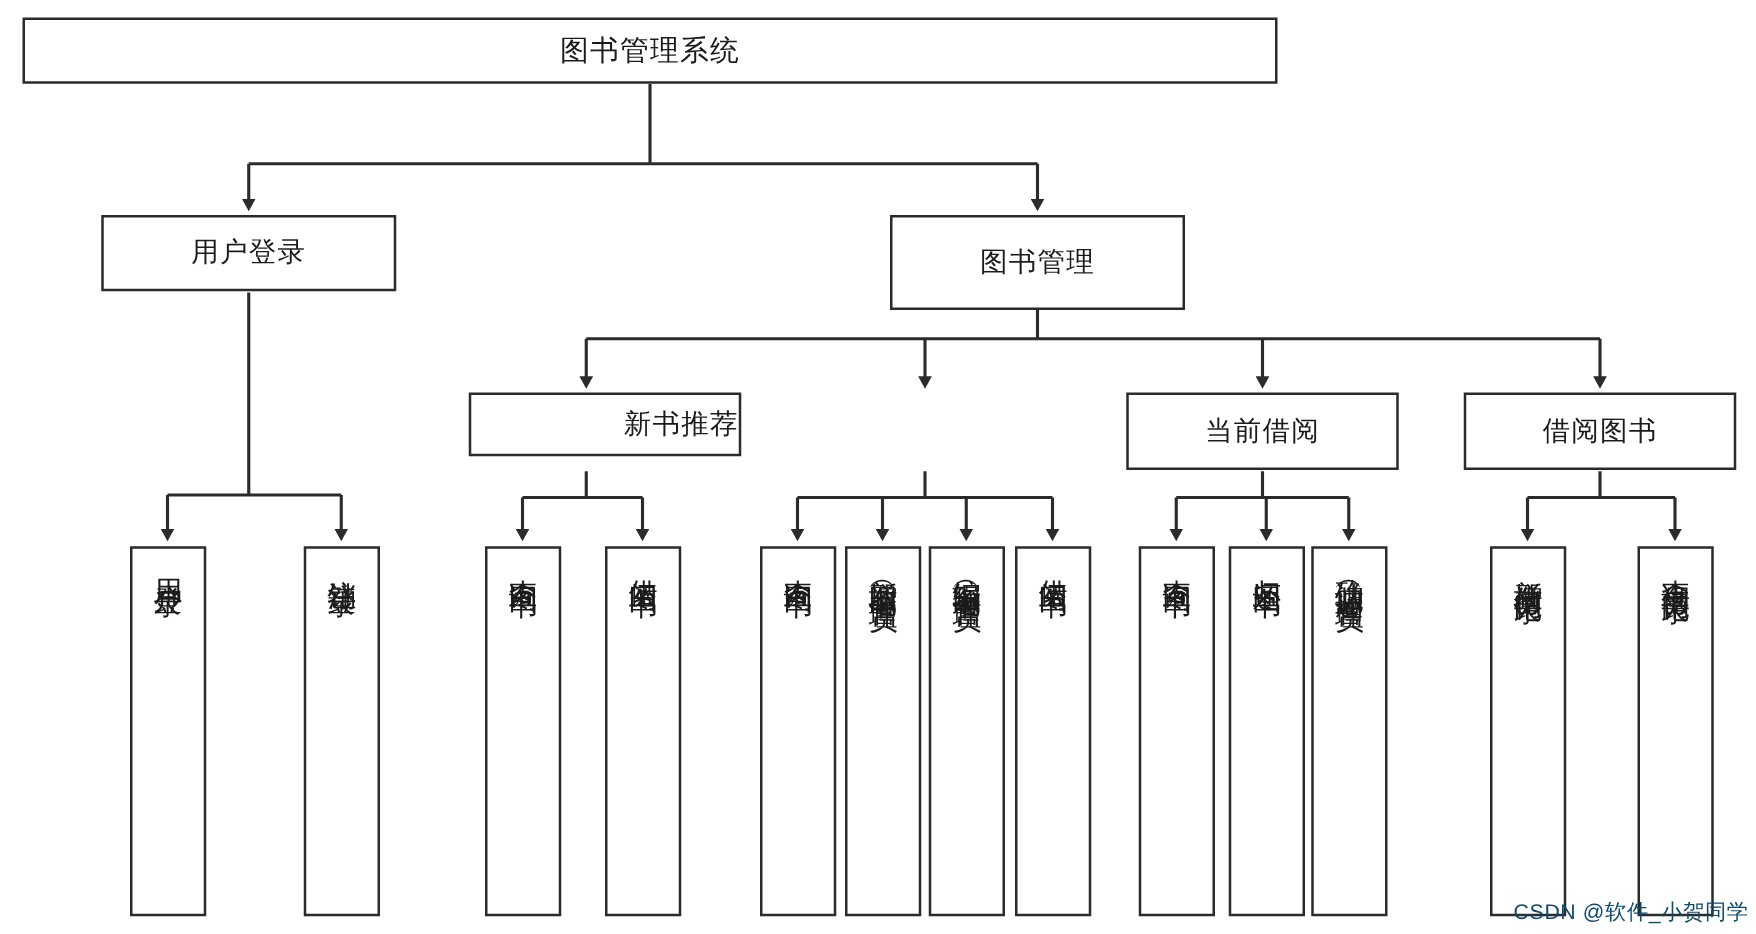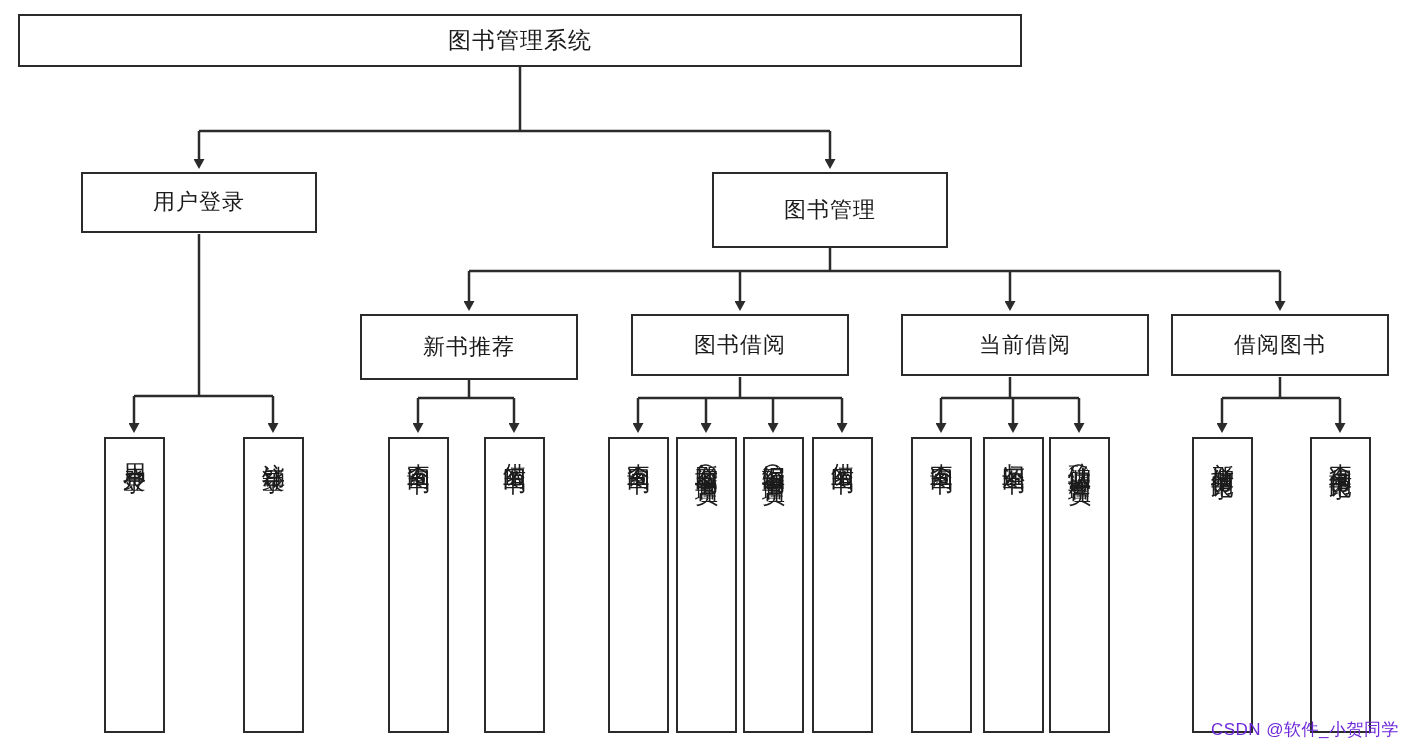--- a/index.html
+++ b/index.html
@@ -56,21 +56,21 @@
     font-size:23px;
     line-height:1.08;
     letter-spacing:3px;
     white-space:nowrap;
   }
   .watermark{
     position:absolute;
     right:6px;
     bottom:6px;
     font-size:17px;
-    color:#6d28d9;
+    color:#0c4a6e;
     letter-spacing:0.5px;
     z-index:3;
     white-space:nowrap;
     font-family:"Liberation Sans","DejaVu Sans",sans-serif;
   }
 </style>
 </head>
 <body>
 
 <div id="canvas">
@@ -132,29 +132,26 @@
   </div>
 
   <div class="node horiz" style="left:81px; top:172px; width:236px; height:61px;">
     <span class="label">用户登录</span>
   </div>
 
   <div class="node horiz" style="left:712px; top:172px; width:236px; height:76px;">
     <span class="label">图书管理</span>
   </div>
 
-  <div class="node horiz" style="left:360px; top:314px; width:218px; height:66px;">
+  <div class="node horiz" style="left:375px; top:314px; width:218px; height:51px;justify-content:flex-end;">
     <span class="label">新书推荐</span>
   </div>
 
-  <div class="node horiz" style="left:631px; top:314px; width:218px; height:62px;">
-    <span class="label">图书借阅</span>
-  </div>
-
-  <div class="node horiz" style="left:901px; top:314px; width:248px; height:62px;">
+
+  <div class="node horiz" style="left:901px; top:314px; width:218px; height:62px;">
     <span class="label">当前借阅</span>
   </div>
 
   <div class="node horiz" style="left:1171px; top:314px; width:218px; height:62px;">
     <span class="label">借阅图书</span>
   </div>
 
   <div class="node vert" style="left:104px; top:437px; width:61px; height:296px;">
     <span class="label">用户登录</span>
   </div>

